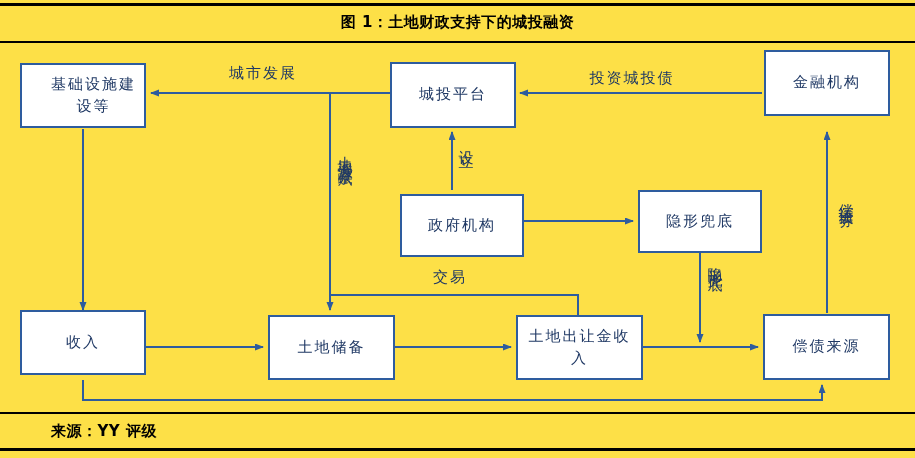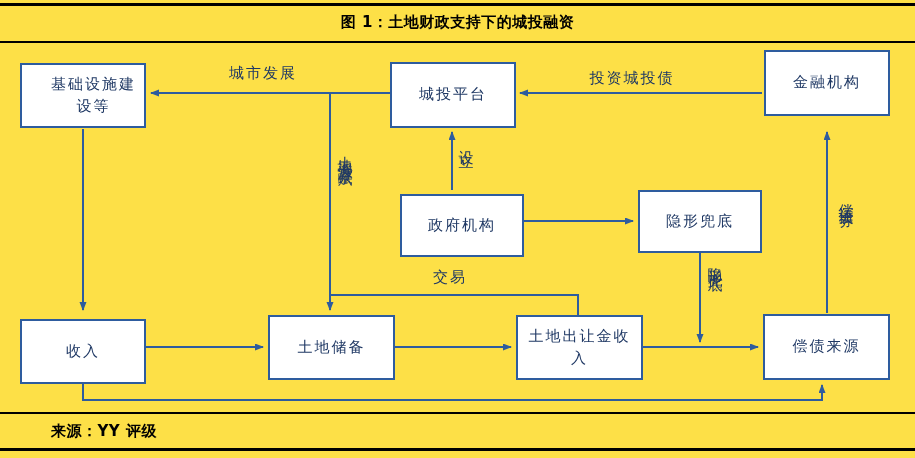--- a/index.html
+++ b/index.html
@@ -121,21 +121,21 @@
   </div>
 
   <div class="node" style="left:391px; top:194px; width:124px; height:63px;margin-left:9px;">
     <span class="inner">政府机构</span>
   </div>
 
   <div class="node" style="left:638px; top:190px; width:124px; height:63px;">
     <span class="inner">隐形兜底</span>
   </div>
 
-  <div class="node" style="left:20px; top:319px; width:126px; height:65px;justify-content:center;">
+  <div class="node" style="left:20px; top:310px; width:126px; height:65px;justify-content:center;">
     <span class="inner">收入</span>
   </div>
 
   <div class="node" style="left:268px; top:315px; width:127px; height:65px;">
     <span class="inner">土地储备</span>
   </div>
 
   <div class="node" style="left:516px; top:315px; width:127px; height:65px;">
     <span class="inner">土地出让金收入</span>
   </div>

